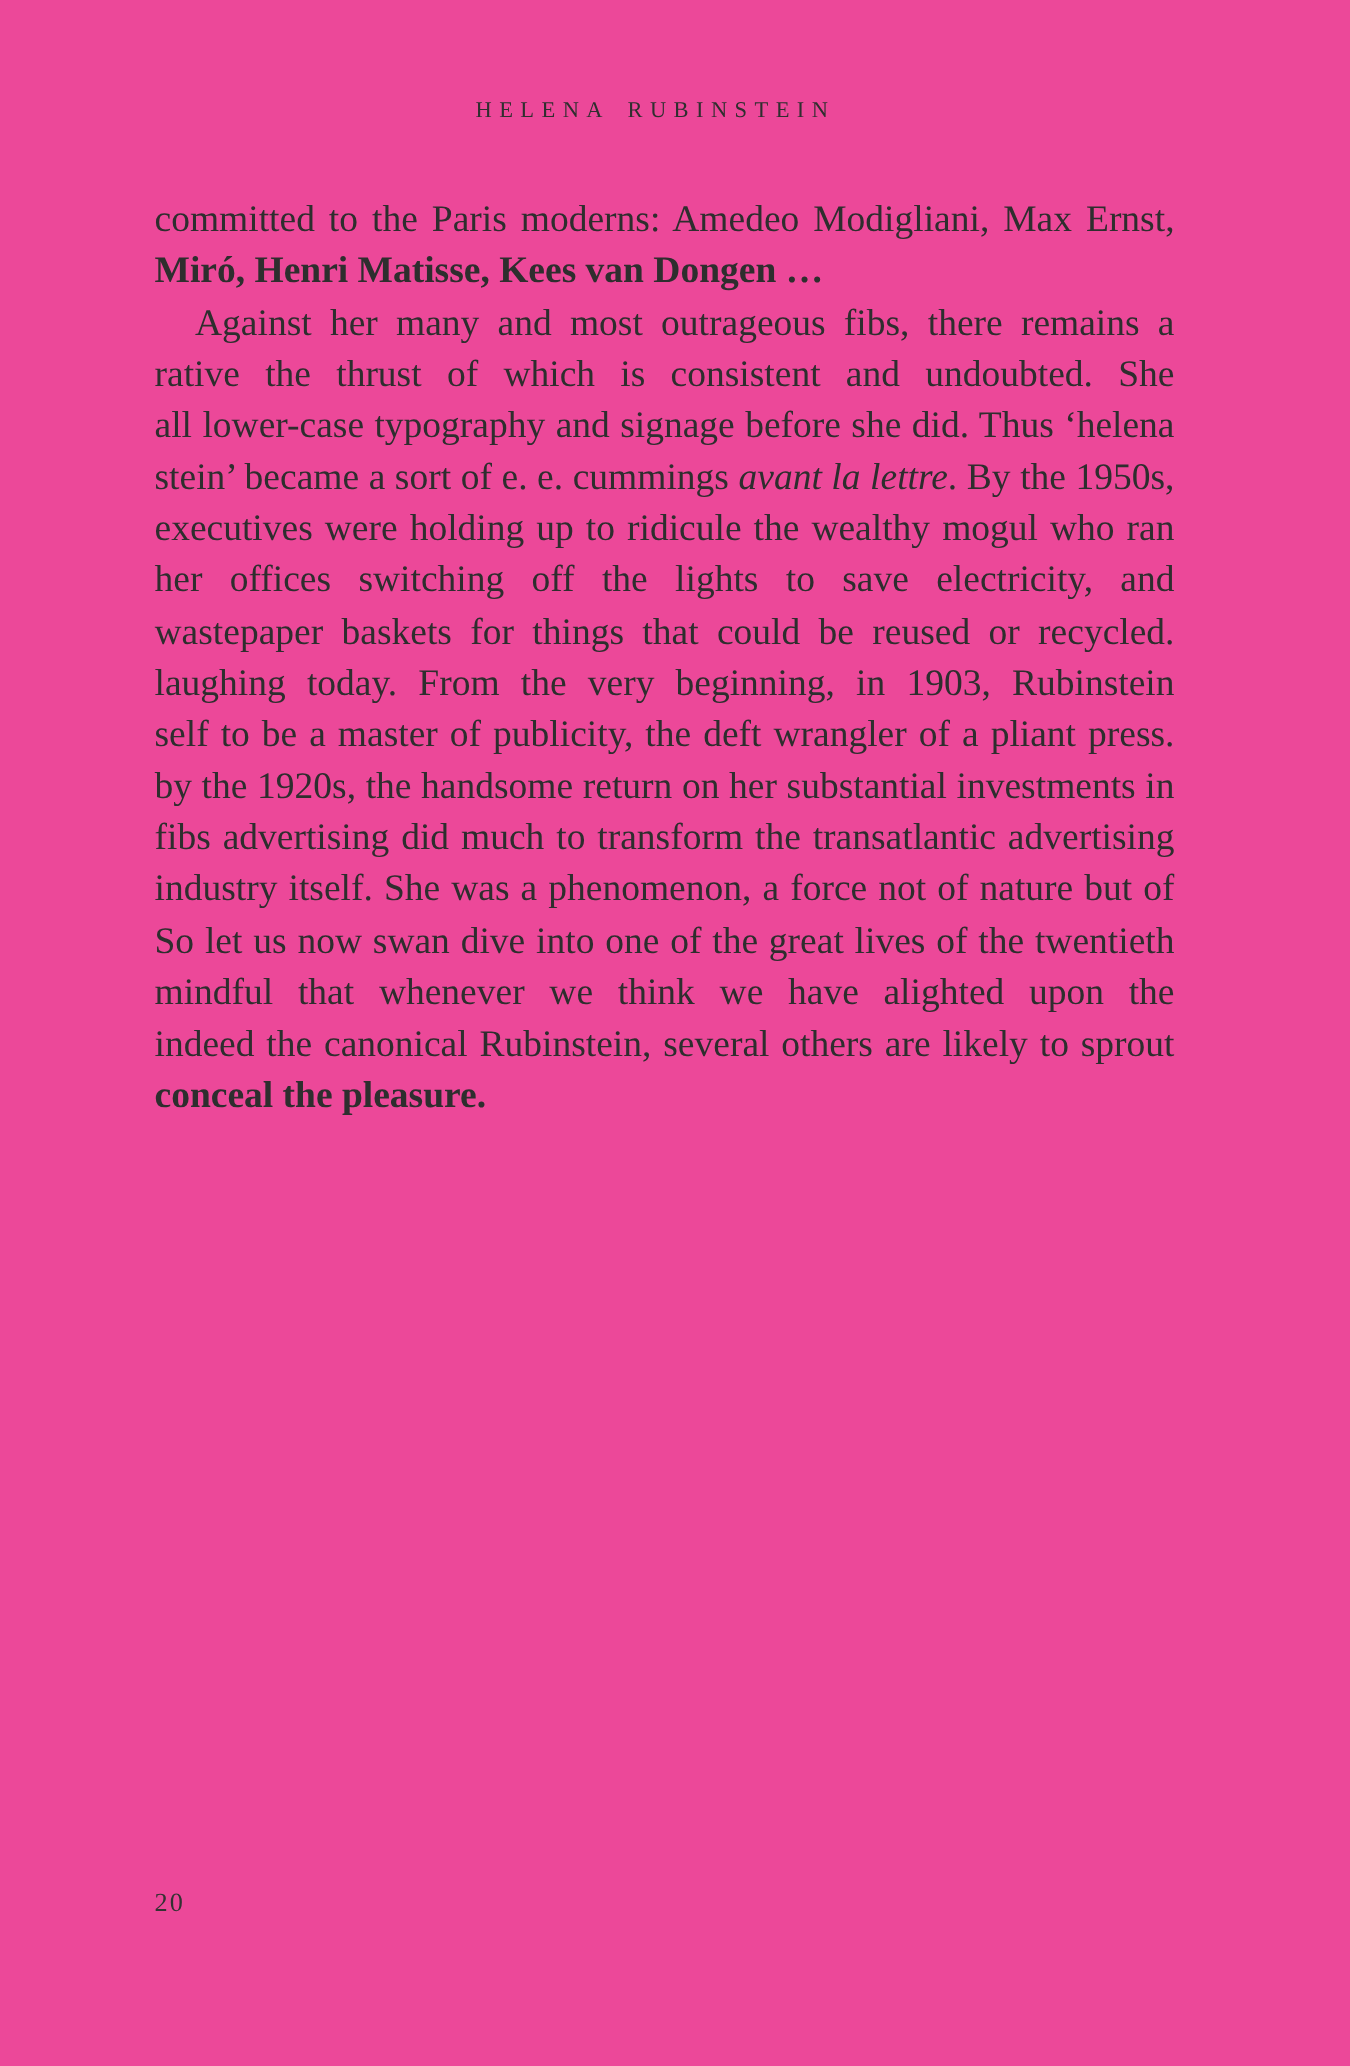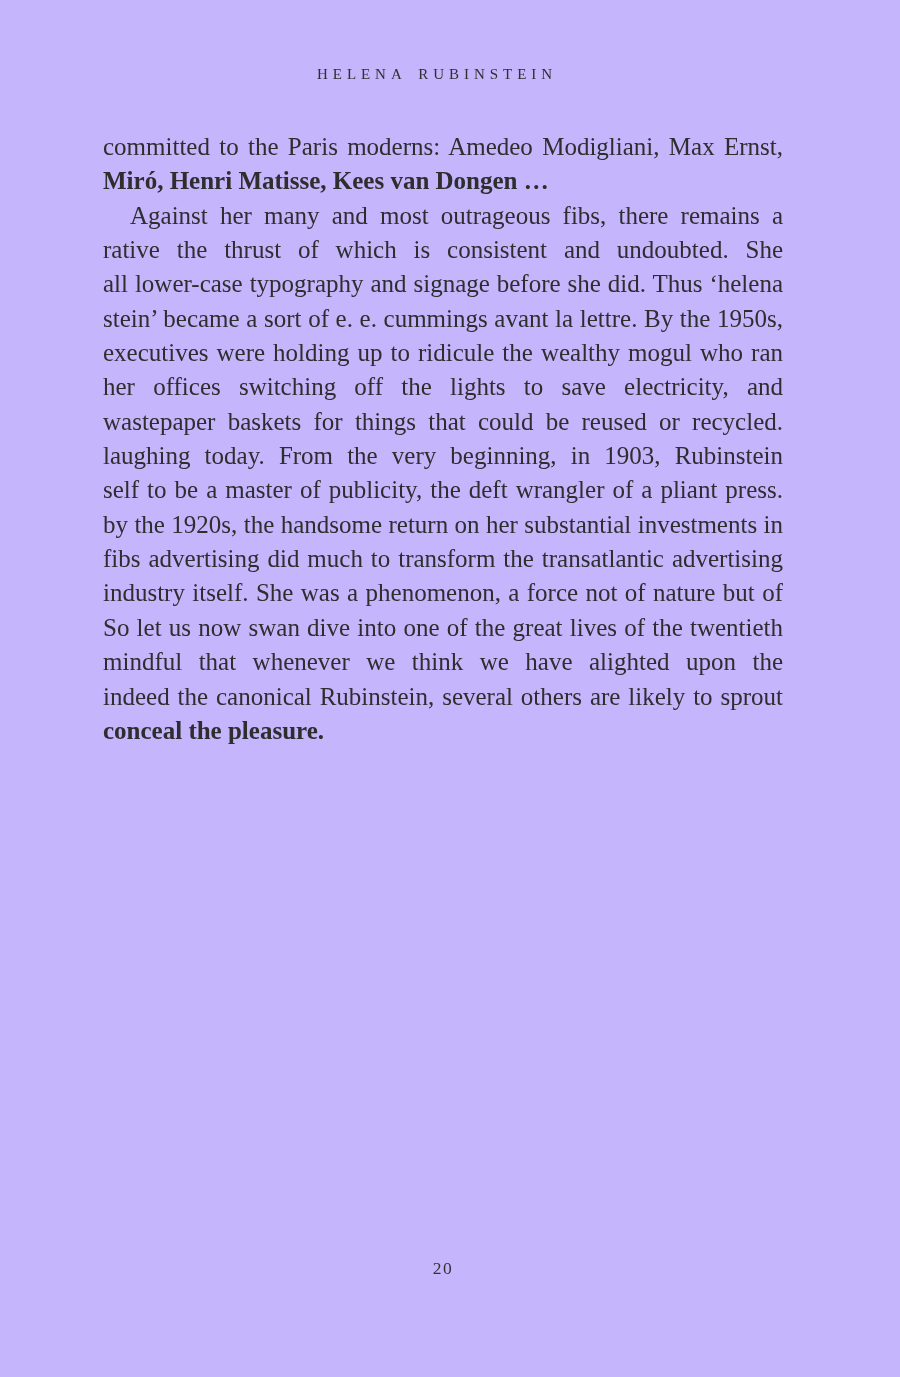--- a/index.html
+++ b/index.html
@@ -11,21 +11,21 @@
     height: 1377px;
     background: #fcfcfc;
     font-family: "Liberation Serif", serif;
     color: #2e2e2e;
     position: relative;
     overflow: hidden;
   }
   .page {
     position: absolute;
     inset: 0;
-    background: #c4b5fd;
+    background: #ec4899;
   }
   .running-header {
     position: absolute;
     top: 66px;
     left: 103px;
     width: 680px;
     text-align: center;
     font-size: 15px;
     letter-spacing: 0.33em;
     word-spacing: 0.25em;
@@ -50,27 +50,28 @@
     overflow: hidden;
   }
   .line.end {
     text-align-last: left;
     font-weight: bold;
   }
   .line.indent {
     text-indent: 27px;
   }
   .it {
+    font-style: italic;
   }
   .page-number {
     position: absolute;
     top: 1258px;
     left: 103px;
     width: 680px;
-    text-align: center;
+    text-align: left;
     font-size: 17.5px;
     letter-spacing: 0.08em;
     color: #333333;
   }
 </style>
 </head>
 <body>
 
 <div class="page">
 

